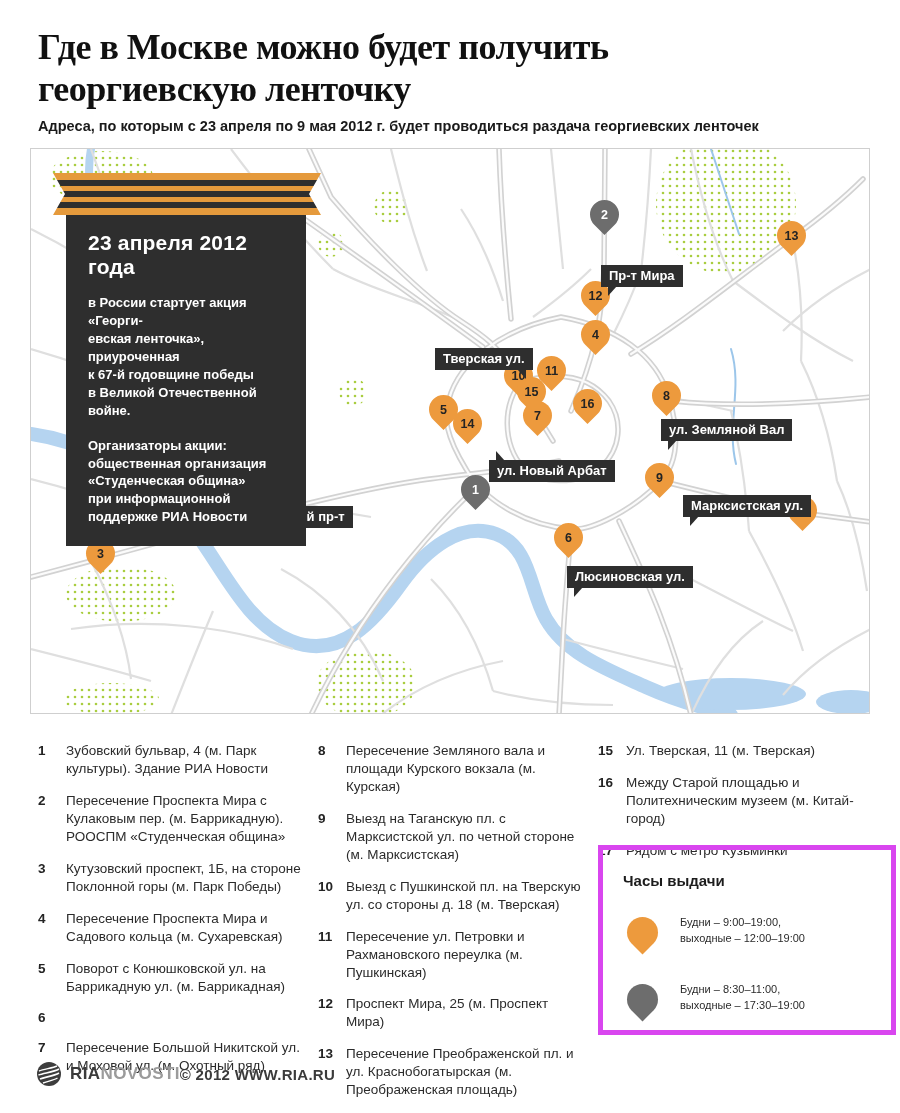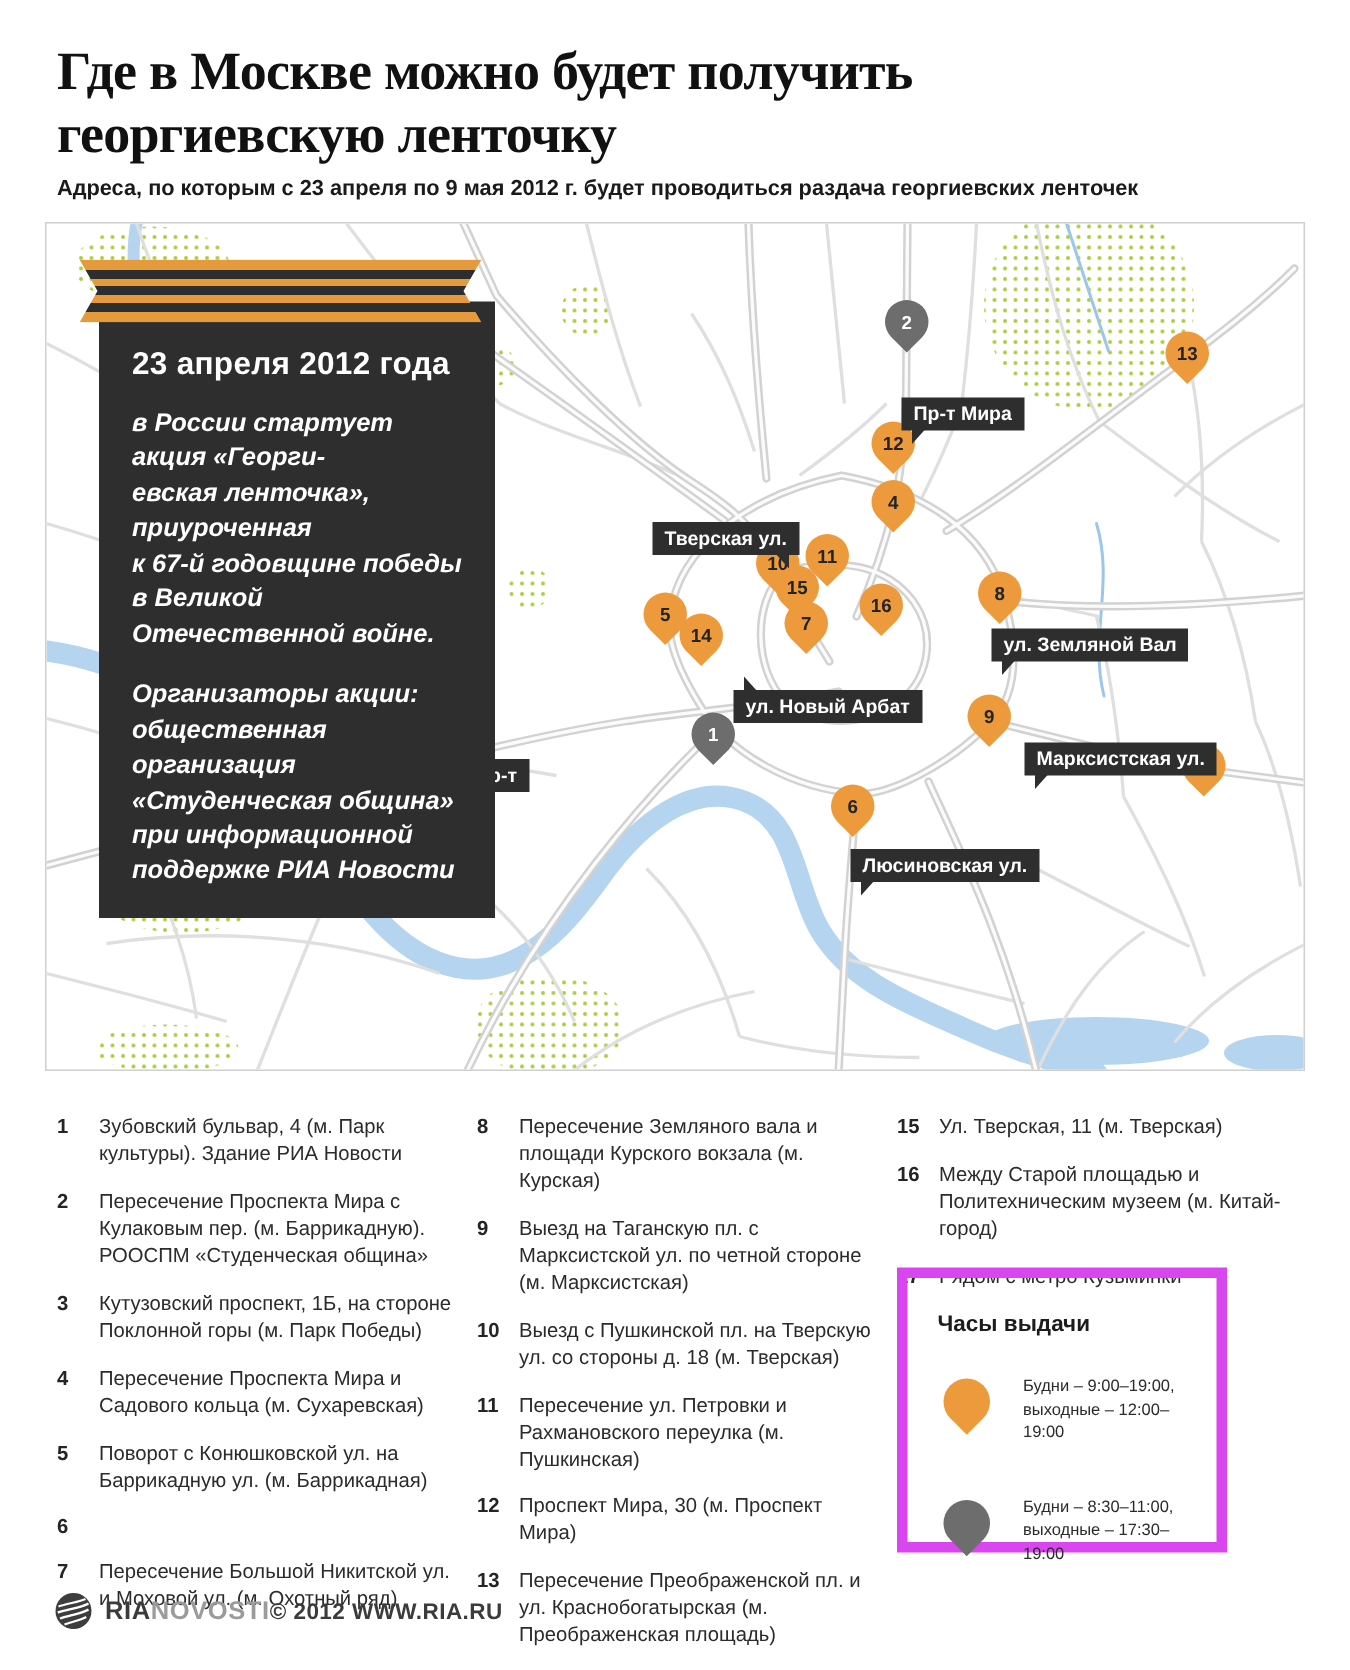--- a/index.html
+++ b/index.html
@@ -28,25 +28,25 @@
   .map svg { position:absolute; left:0; top:0; }
 
   
   .ribbon {
     position:absolute; left:22px; top:24px; width:268px; height:42px; z-index:41;
     background:linear-gradient(#E59A3C 0 7px,#2E2E2E 7px 13px,#E59A3C 13px 18px,
                #2E2E2E 18px 24px,#E59A3C 24px 29px,#2E2E2E 29px 35px,#E59A3C 35px 42px);
     clip-path:polygon(0 0,100% 0,calc(100% - 12px) 50%,100% 100%,0 100%,12px 50%);
   }
   .infobox {
-    position:absolute; left:35px; top:52px; width:264px; min-height:212px; z-index:40;
+    position:absolute; left:35px; top:52px; width:240px; min-height:212px; z-index:40;
     background:#2E2E2E; color:#fff; padding:30px 18px 20px 22px;
   }
   .infobox h2 { font-size:21px; letter-spacing:0.2px; margin-bottom:15px; }
-  .infobox p  { font-size:17px; font-weight:bold; line-height:1.38; white-space:pre-line;font-style:italic; }
+  .infobox p  { font-size:13px; font-weight:bold; line-height:1.38; white-space:pre-line; }
   .infobox p + p { margin-top:17px; }
 
   
   .slabel {
     position:absolute; z-index:30; background:#2E2E2E; color:#fff;
     font-weight:bold; font-size:13px; padding:3px 8px 4px; white-space:nowrap;
   }
   .slabel::after { content:""; position:absolute; width:0; height:0; }
   .tail-bl::after { left:7px;  bottom:-9px; border-top:10px solid #2E2E2E; border-right:9px solid transparent; }
   .tail-br::after { right:7px; bottom:-9px; border-top:10px solid #2E2E2E; border-left:9px solid transparent; }
@@ -67,22 +67,22 @@
 
   
   .col { position:absolute; top:742px; width:268px; }
   #col1 { left:38px; } #col2 { left:318px; } #col3 { left:598px; width:276px; }
   .addr { display:flex; margin-bottom:14px; }
   .addr-n { flex:0 0 28px; font-weight:bold; font-size:13.5px; color:#242424; padding-top:1px; }
   .addr-t { font-size:13.5px; line-height:1.33; color:#2b2b2b; }
 
   
   .legend {
-    position:absolute; left:598px; top:845px; width:220px; height:190px;
-    border:7px solid #d946ef; padding:22px 18px 0 20px;
+    position:absolute; left:598px; top:845px; width:298px; height:190px;
+    border:5px solid #d946ef; padding:22px 18px 0 20px;
   }
   .legend-title { font-weight:bold; font-size:15px; color:#1c1c1c; margin-bottom:26px; }
   .legend-row { display:flex; align-items:flex-start; margin-bottom:34px; }
   .legend-row .pin { position:relative; width:31px; height:31px; flex:0 0 auto; margin:2px 22px 0 4px; }
   .legend-text { font-size:11px; line-height:1.42; color:#2b2b2b; white-space:pre-line; }
 
   
   .footer { position:absolute; left:36px; top:1061px; display:flex; align-items:center; }
   .logo { margin-right:8px; display:block; }
   .brand { font-weight:bold; font-size:17px; letter-spacing:0.4px; }
@@ -313,21 +313,21 @@
   <div class="addr">
       <span class="addr-n">10</span>
       <span class="addr-t">Выезд с Пушкинской пл. на Тверскую ул. со стороны д. 18 (м. Тверская)</span>
     </div>
   <div class="addr">
       <span class="addr-n">11</span>
       <span class="addr-t">Пересечение ул. Петровки и Рахмановского переулка (м. Пушкинская)</span>
     </div>
   <div class="addr">
       <span class="addr-n">12</span>
-      <span class="addr-t">Проспект Мира, 30 (м. Проспект Мира)</span>
+      <span class="addr-t">Проспект Мира, 25 (м. Проспект Мира)</span>
     </div>
   <div class="addr">
       <span class="addr-n">13</span>
       <span class="addr-t">Пересечение Преображенской пл. и ул. Краснобогатырская (м. Преображенская площадь)</span>
     </div>
 
 </div>
 <div class="col" id="col3">
   <div class="addr">
       <span class="addr-n">15</span>

